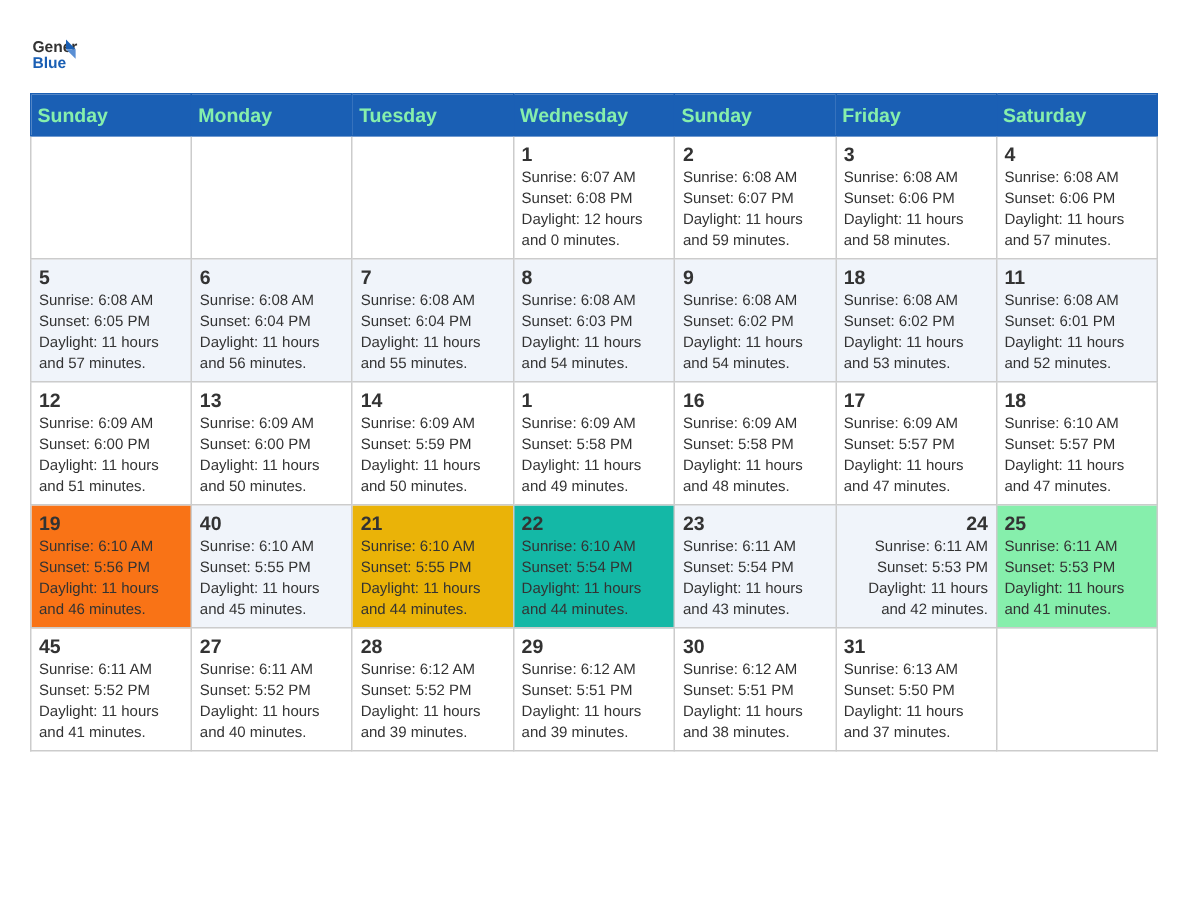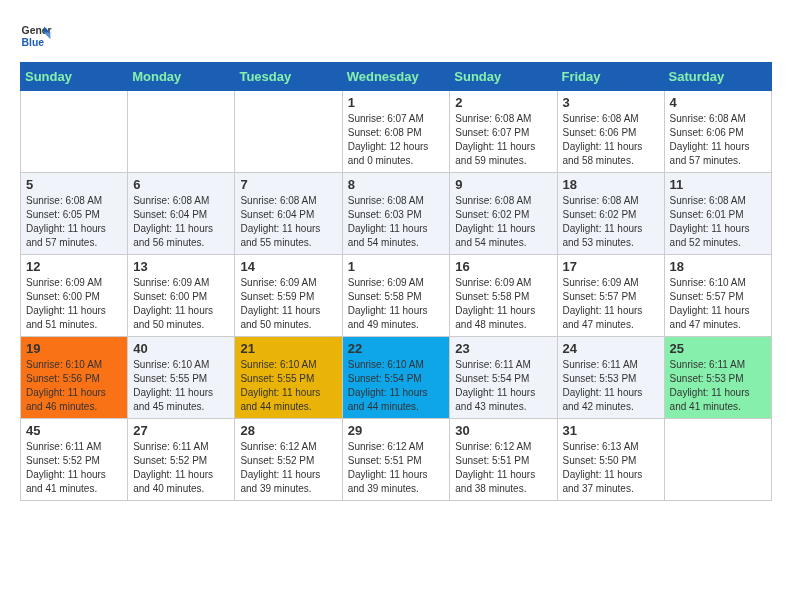--- a/index.html
+++ b/index.html
@@ -258,35 +258,35 @@
 Daylight: 11 hours
 and 45 minutes.</div>
         </td>
         <td style="background: #eab308;">
           <div class="day-number">21</div>
           <div class="day-info" style="white-space: pre-line;">Sunrise: 6:10 AM
 Sunset: 5:55 PM
 Daylight: 11 hours
 and 44 minutes.</div>
         </td>
-        <td style="background: #0ea5e9;">
+        <td style="background: #14b8a6;">
           <div class="day-number">22</div>
           <div class="day-info" style="white-space: pre-line;">Sunrise: 6:10 AM
 Sunset: 5:54 PM
 Daylight: 11 hours
 and 44 minutes.</div>
         </td>
         <td style="background: rgb(240, 244, 250); margin-top: 10px;">
           <div class="day-number">23</div>
           <div class="day-info" style="white-space: pre-line;">Sunrise: 6:11 AM
 Sunset: 5:54 PM
 Daylight: 11 hours
 and 43 minutes.</div>
         </td>
-        <td style="background: rgb(240, 244, 250);">
+        <td style="background: rgb(240, 244, 250); text-align: right;">
           <div class="day-number">24</div>
           <div class="day-info" style="white-space: pre-line;">Sunrise: 6:11 AM
 Sunset: 5:53 PM
 Daylight: 11 hours
 and 42 minutes.</div>
         </td>
         <td style="background: #86efac;">
           <div class="day-number">25</div>
           <div class="day-info" style="white-space: pre-line;">Sunrise: 6:11 AM
 Sunset: 5:53 PM

